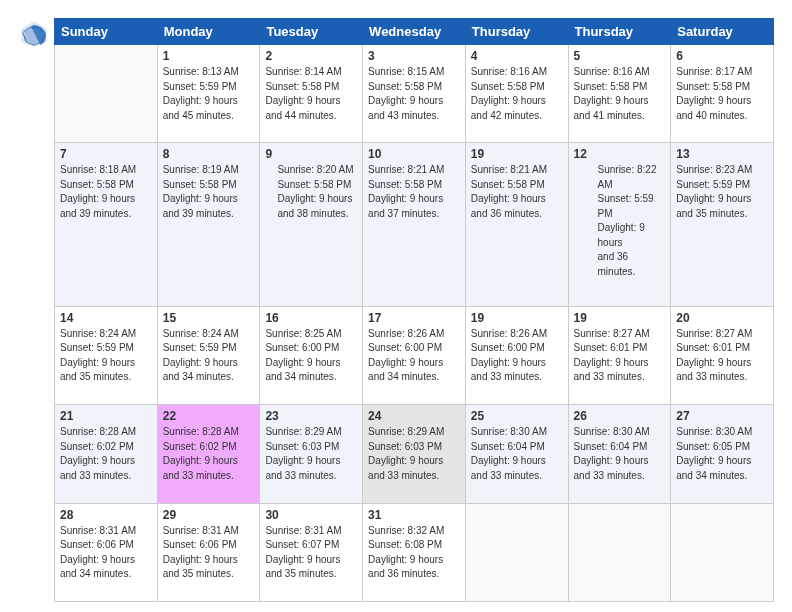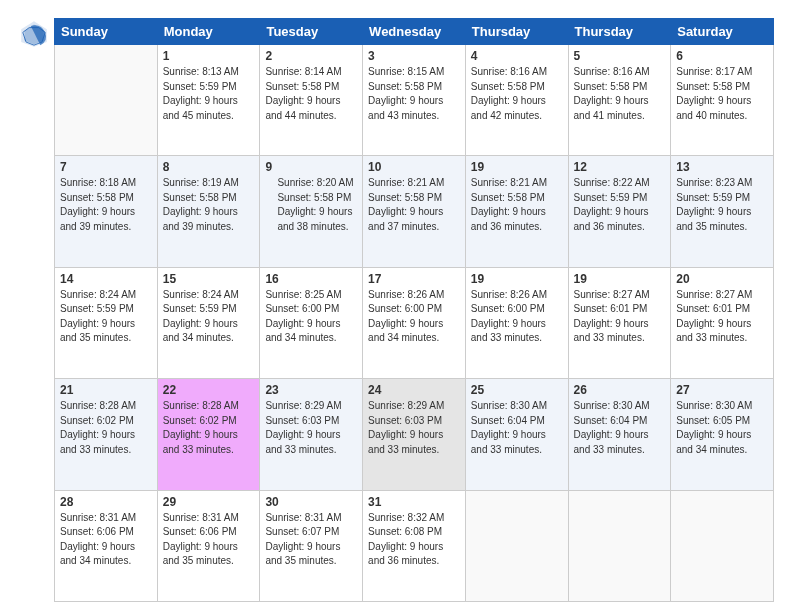--- a/index.html
+++ b/index.html
@@ -216,21 +216,21 @@
           </td>
           <td style="background-color: rgb(240, 244, 250);">
             <span class="day-number">19</span>
             <div class="cell-content" style="white-space: pre-line;">Sunrise: 8:21 AM
 Sunset: 5:58 PM
 Daylight: 9 hours
 and 36 minutes.</div>
           </td>
           <td style="background-color: rgb(240, 244, 250);">
             <span class="day-number">12</span>
-            <div class="cell-content" style="white-space: pre-line;">Sunrise: 8:22 AM
+            <div class="cell-content" style="white-space: pre-line; margin-left: 24px;">Sunrise: 8:22 AM
 Sunset: 5:59 PM
 Daylight: 9 hours
 and 36 minutes.</div>
           </td>
           <td style="background-color: rgb(240, 244, 250);">
             <span class="day-number">13</span>
             <div class="cell-content" style="white-space: pre-line;">Sunrise: 8:23 AM
 Sunset: 5:59 PM
 Daylight: 9 hours
 and 35 minutes.</div>

